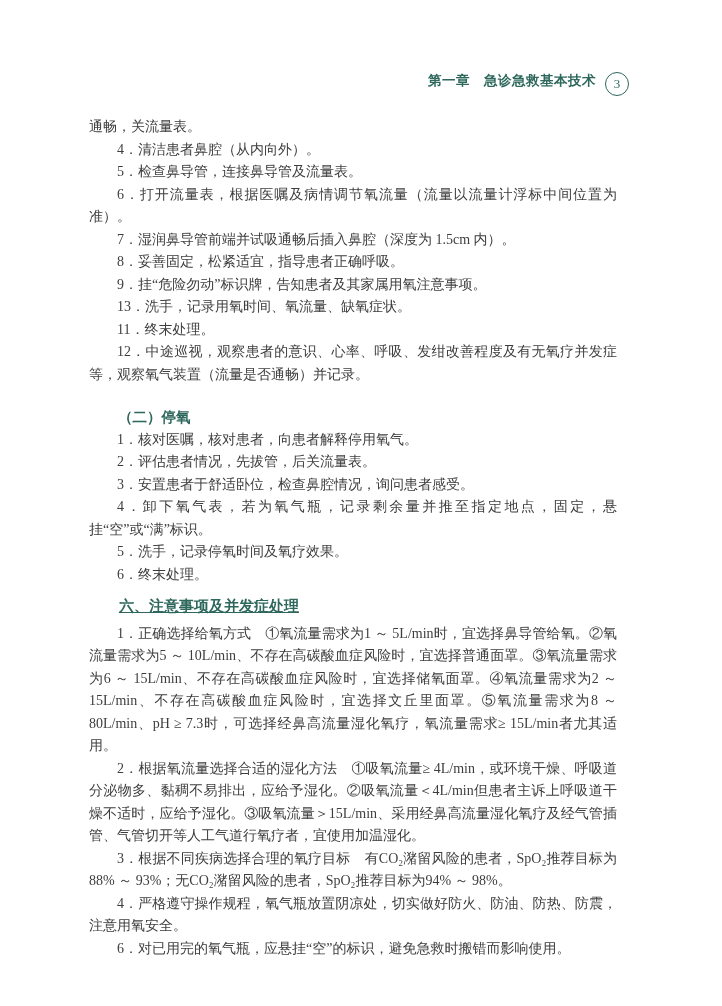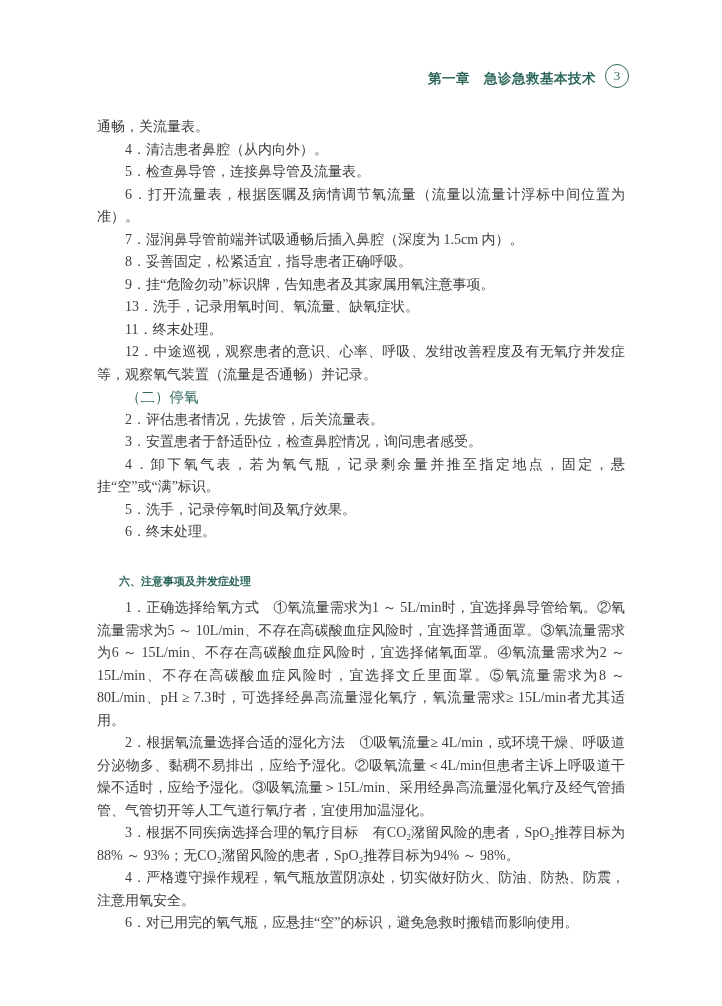--- a/index.html
+++ b/index.html
@@ -7,24 +7,24 @@
   .page {
     position: relative;
     width: 722px;
     height: 1006px;
     background: #ffffff;
     overflow: hidden;
     font-family: "Liberation Serif", "DejaVu Serif", serif;
   }
   .page-header {
     position: absolute;
-    top: 64px;
+    top: 72px;
     right: 93px;
     display: flex;
-    align-items: flex-end;
+    align-items: flex-start;
     gap: 9px;
     color: var(--accent);
   }
   .chapter-line {
     font-size: 13.5px;
     font-weight: 700;
     letter-spacing: 0.5px;
     white-space: pre;
   }
   .page-circle {
@@ -34,47 +34,49 @@
     border-radius: 50%;
     display: flex;
     align-items: center;
     justify-content: center;
     font-size: 13px;
     color: var(--accent);
     box-sizing: border-box;
   }
   .page-content {
     position: absolute;
-    left: 97px;
+    left: 89px;
     top: 116px;
     width: 528px;
     font-size: 14px;
     line-height: 22.5px;
     color: #3d3d3d;
   }
   .page-content p {
     margin: 0;
     text-align: justify;
   }
   p.cont { text-indent: 0; }
   p.para { text-indent: 2em; }
   p.sub-heading {
     text-indent: 2em;
-    font-weight: 400;
+    font-weight: 700;
     color: var(--accent);
     font-family: "Liberation Sans", "DejaVu Sans", sans-serif;
     font-size: 14.5px;
+    margin-top: 20px;
   }
   p.section-heading {
     text-indent: 2em;
     font-weight: 700;
     color: var(--accent);
     font-family: "Liberation Sans", "DejaVu Sans", sans-serif;
-    font-size: 11px;
-    margin: 26px 0 5px 0;
+    font-size: 15px;
+    margin: 9px 0 5px 0;
+    text-decoration: underline;
   }
 </style>
 </head>
 <body>
 
 <div class="page">
   <div class="page-header">
     <span class="chapter-line">第一章　急诊急救基本技术</span>
     <span class="page-circle">
       <span>3</span>
@@ -85,20 +87,21 @@
       <p class="para">4．清洁患者鼻腔（从内向外）。</p>
       <p class="para">5．检查鼻导管，连接鼻导管及流量表。</p>
       <p class="para">6．打开流量表，根据医嘱及病情调节氧流量（流量以流量计浮标中间位置为准）。</p>
       <p class="para">7．湿润鼻导管前端并试吸通畅后插入鼻腔（深度为 1.5cm 内）。</p>
       <p class="para">8．妥善固定，松紧适宜，指导患者正确呼吸。</p>
       <p class="para">9．挂“危险勿动”标识牌，告知患者及其家属用氧注意事项。</p>
       <p class="para">13．洗手，记录用氧时间、氧流量、缺氧症状。</p>
       <p class="para">11．终末处理。</p>
       <p class="para">12．中途巡视，观察患者的意识、心率、呼吸、发绀改善程度及有无氧疗并发症等，观察氧气装置（流量是否通畅）并记录。</p>
       <p class="sub-heading">（二）停氧</p>
+      <p class="para">1．核对医嘱，核对患者，向患者解释停用氧气。</p>
       <p class="para">2．评估患者情况，先拔管，后关流量表。</p>
       <p class="para">3．安置患者于舒适卧位，检查鼻腔情况，询问患者感受。</p>
       <p class="para">4．卸下氧气表，若为氧气瓶，记录剩余量并推至指定地点，固定，悬挂“空”或“满”标识。</p>
       <p class="para">5．洗手，记录停氧时间及氧疗效果。</p>
       <p class="para">6．终末处理。</p>
       <p class="section-heading">六、注意事项及并发症处理</p>
       <p class="para">1．正确选择给氧方式　①氧流量需求为1 ～ 5L/min时，宜选择鼻导管给氧。②氧流量需求为5 ～ 10L/min、不存在高碳酸血症风险时，宜选择普通面罩。③氧流量需求为6 ～ 15L/min、不存在高碳酸血症风险时，宜选择储氧面罩。④氧流量需求为2 ～ 15L/min、不存在高碳酸血症风险时，宜选择文丘里面罩。⑤氧流量需求为8 ～ 80L/min、pH ≥ 7.3时，可选择经鼻高流量湿化氧疗，氧流量需求≥ 15L/min者尤其适用。</p>
       <p class="para">2．根据氧流量选择合适的湿化方法　①吸氧流量≥ 4L/min，或环境干燥、呼吸道分泌物多、黏稠不易排出，应给予湿化。②吸氧流量＜4L/min但患者主诉上呼吸道干燥不适时，应给予湿化。③吸氧流量＞15L/min、采用经鼻高流量湿化氧疗及经气管插管、气管切开等人工气道行氧疗者，宜使用加温湿化。</p>
       <p class="para">3．根据不同疾病选择合理的氧疗目标　有CO₂潴留风险的患者，SpO₂推荐目标为88% ～ 93%；无CO₂潴留风险的患者，SpO₂推荐目标为94% ～ 98%。</p>
       <p class="para">4．严格遵守操作规程，氧气瓶放置阴凉处，切实做好防火、防油、防热、防震，注意用氧安全。</p>

